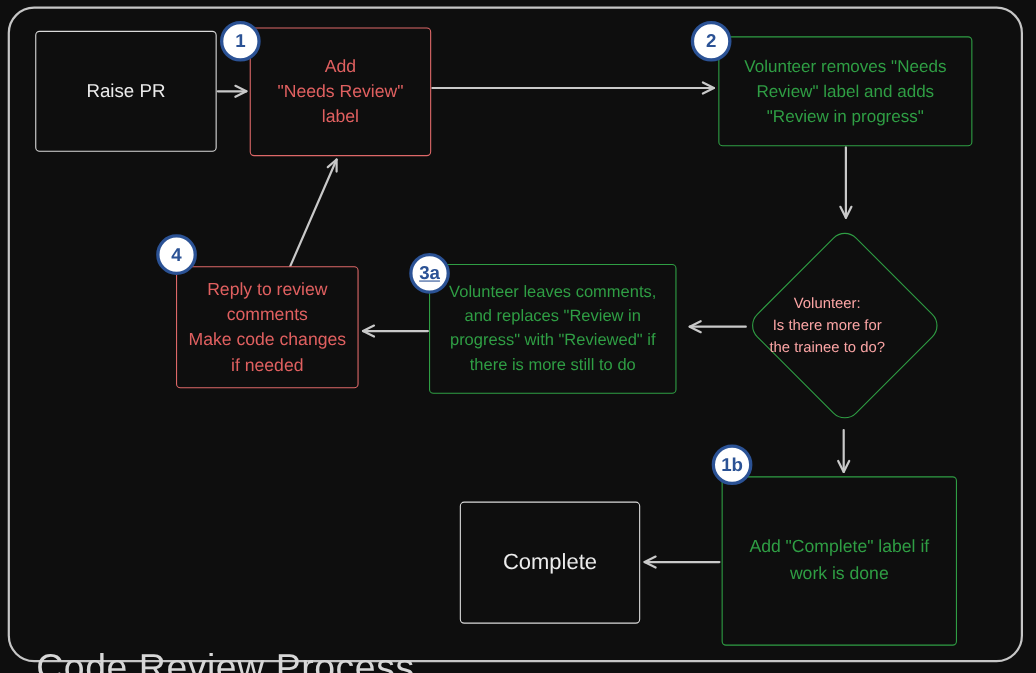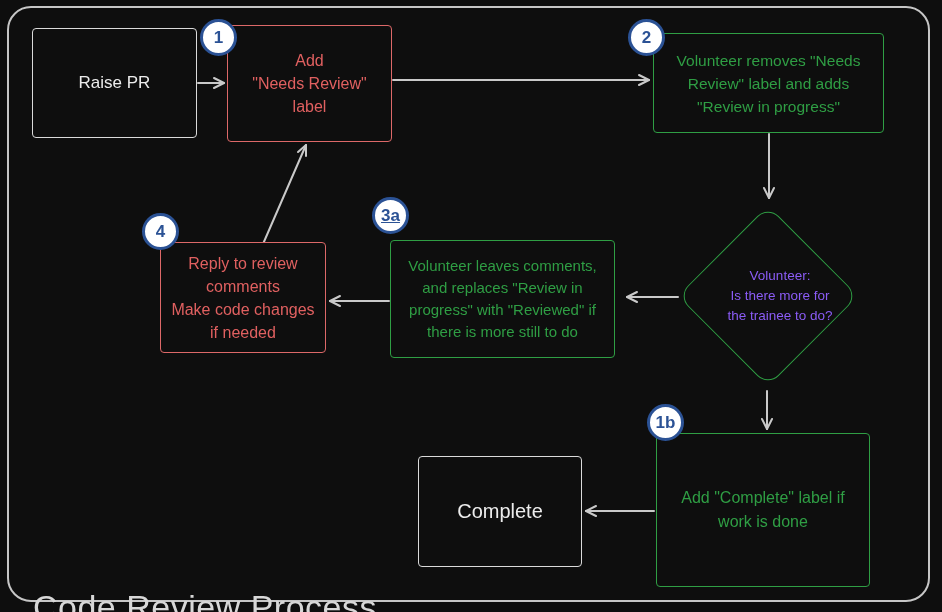--- a/index.html
+++ b/index.html
@@ -51,24 +51,24 @@
     position: absolute;
     left: 704px; top: 232px;
     width: 128px; height: 128px;
     border: 1.6px solid #2f9e44;
     border-radius: 15px;
     transform: rotate(45deg);
     background: #0e0e0e;
   }
   .diamond-label {
     position: absolute;
-    left: 700px; top: 266px;
+    left: 672px; top: 266px;
     width: 160px;
     text-align: center;
-    color: #8b5cf6;
+    color: #fca5a5;
     font-size: 13.5px;
     line-height: 20px;
     white-space: pre-line;
   }
 
   .badge {
     position: absolute;
     width: 37px; height: 37px;
     border-radius: 50%;
     background: #ffffff;
@@ -76,21 +76,21 @@
     color: #2b5295;
     font-weight: bold;
     font-size: 17px;
     display: flex;
     align-items: center;
     justify-content: center;
     z-index: 5;
   }
   #badge-1  { left: 200px; top: 19px; }
   #badge-2  { left: 628px; top: 19px; }
-  #badge-3a { left: 372px; top: 197px; text-decoration: underline; }
+  #badge-3a { left: 372px; top: 230px; text-decoration: underline; }
   #badge-4  { left: 142px; top: 213px; }
   #badge-3b { left: 647px; top: 404px; }
 
   .title {
     position: absolute;
     left: 33px; top: 544px;
     font-size: 34px;
     font-weight: 500;
     letter-spacing: 0.5px;
     color: #d7d7d7;

